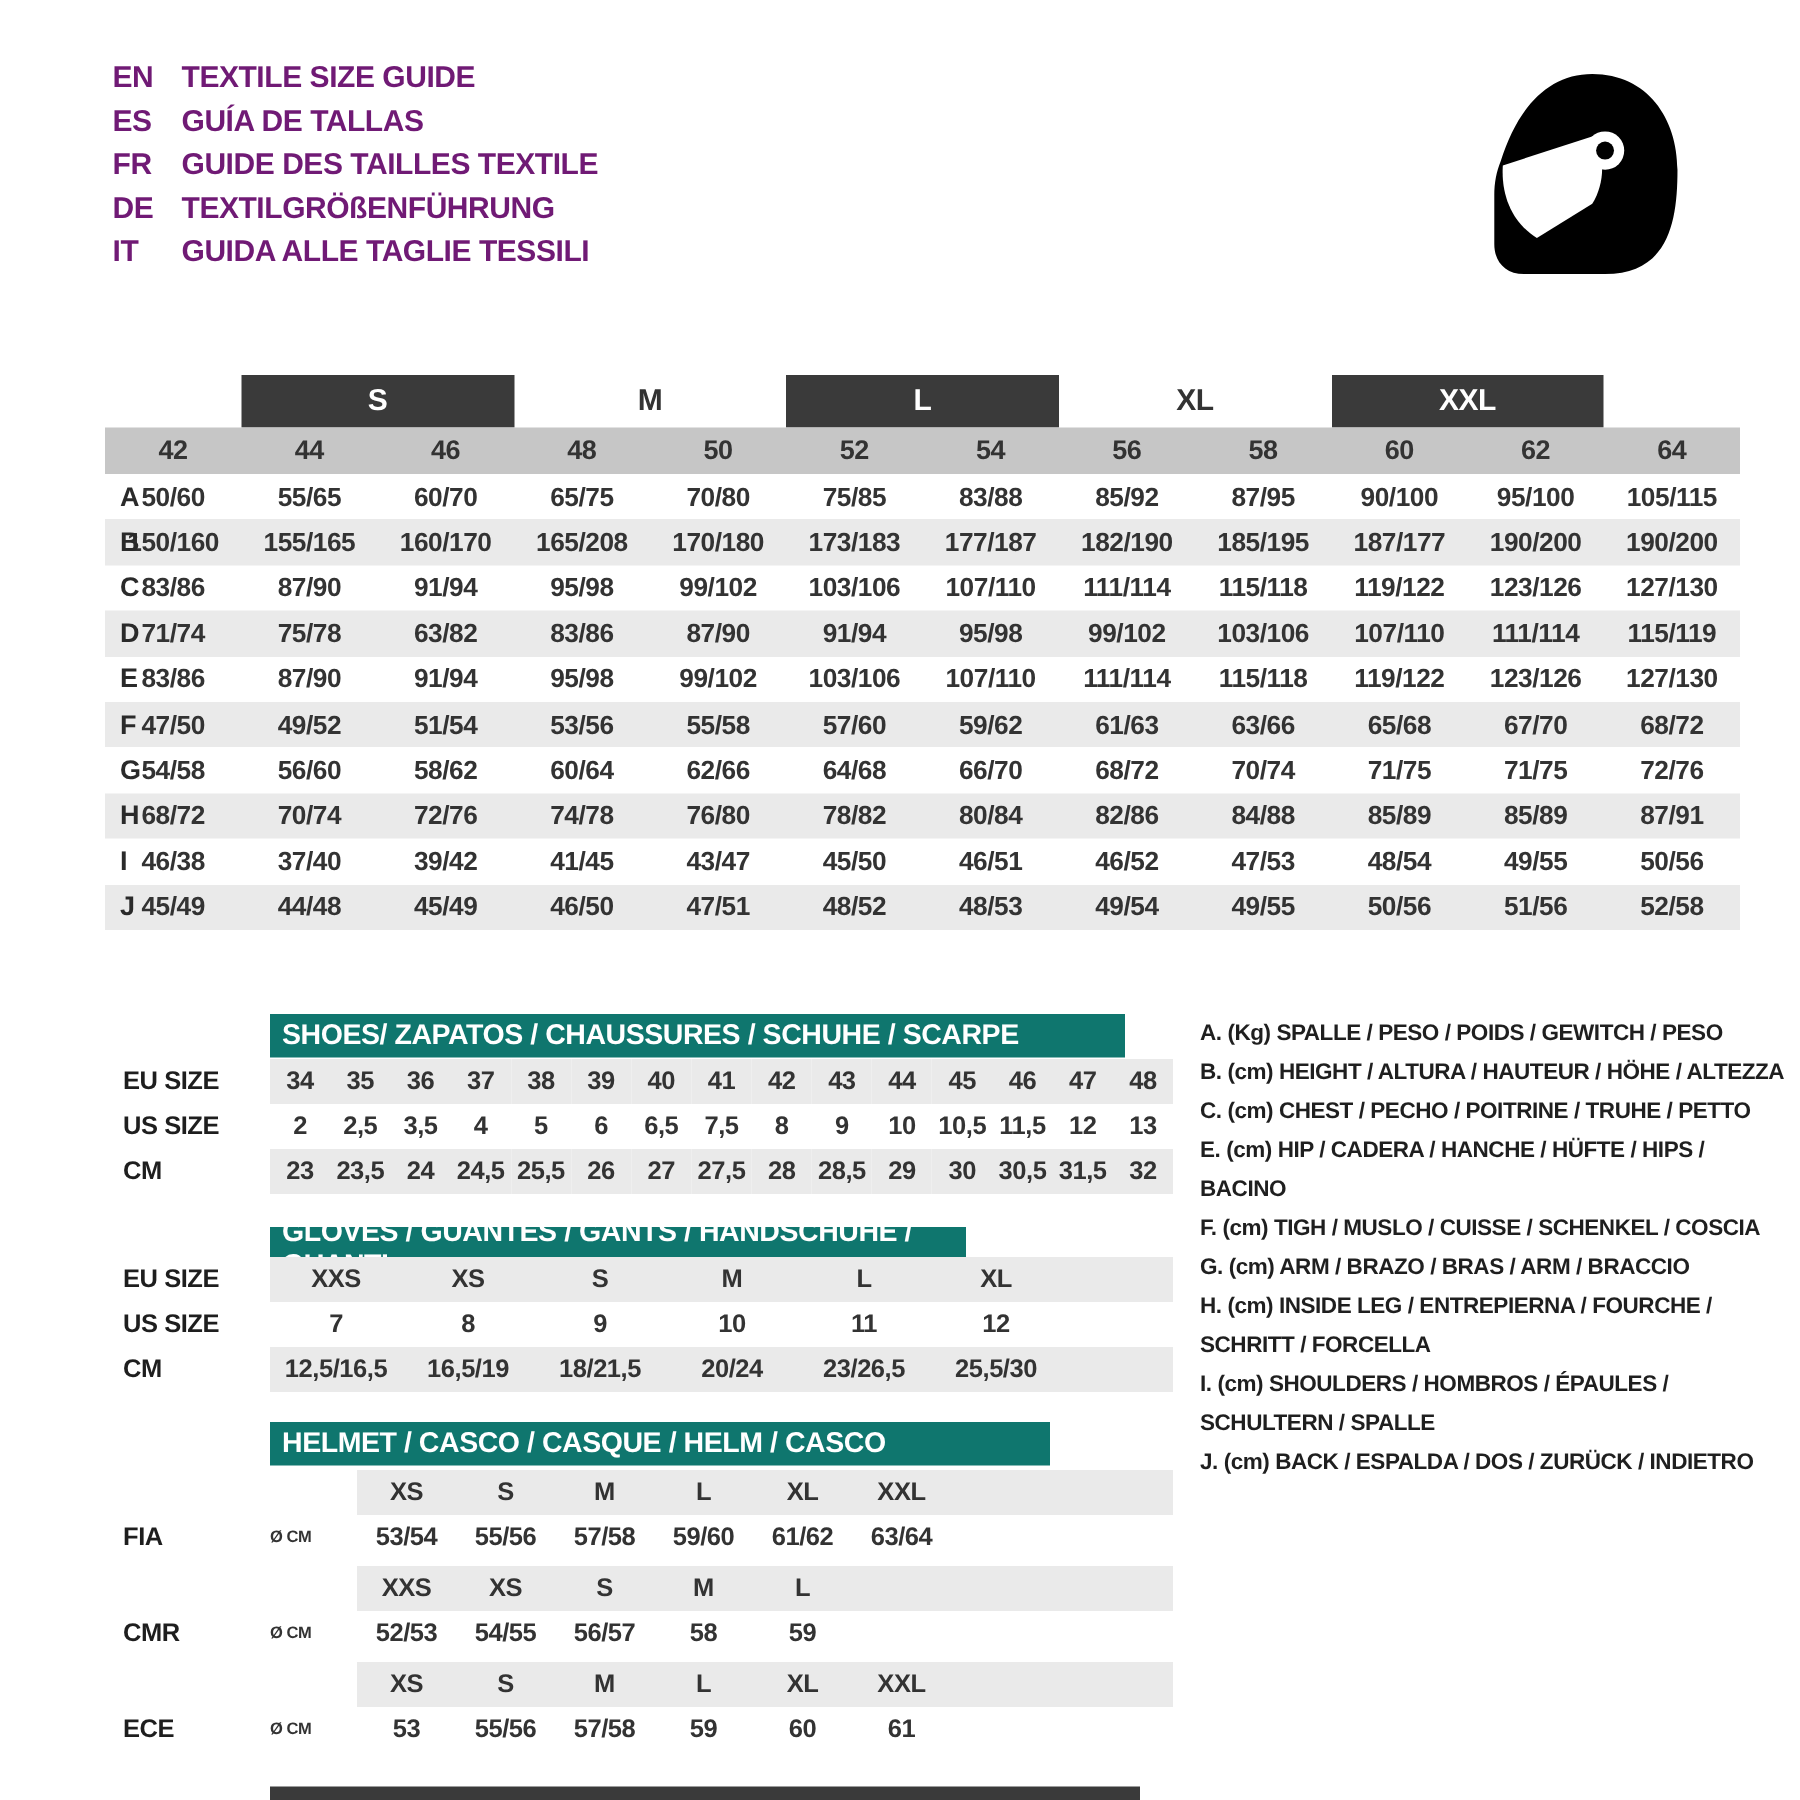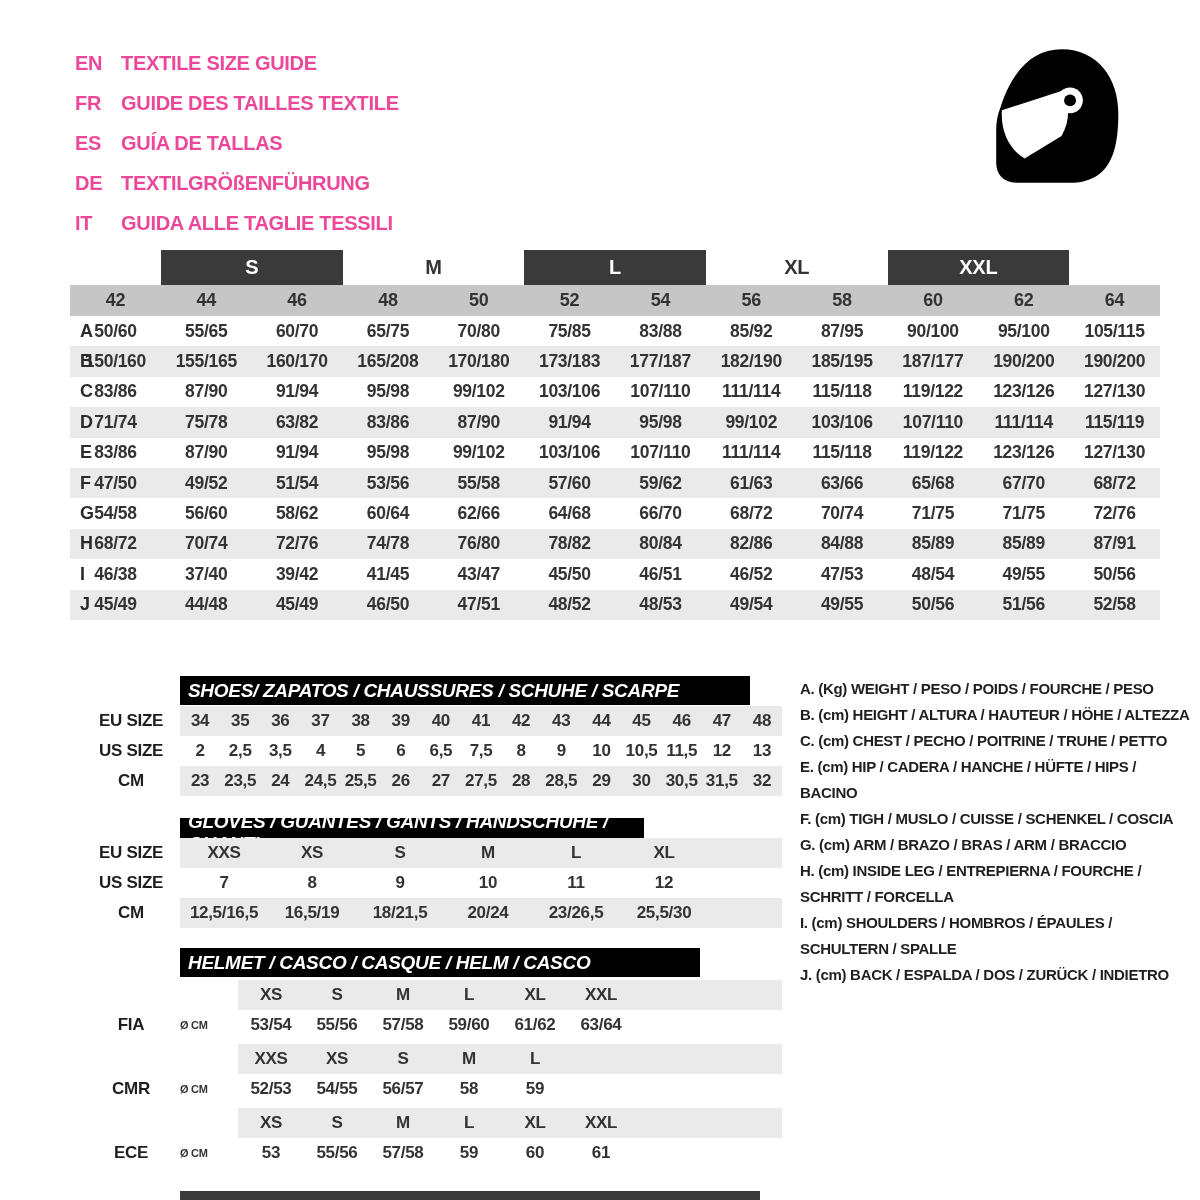--- a/index.html
+++ b/index.html
@@ -5,21 +5,21 @@
   html,body{margin:0;padding:0;}
   body{
     width:1200px;height:1200px;position:relative;background:#ffffff;
     font-family:"Liberation Sans",sans-serif;color:#2d2d2d;
     letter-spacing:-0.3px;overflow:hidden;
   }
   .abs{position:absolute;}
 
   
   #languages{left:75px;top:38px;}
-  .lang-row{display:flex;height:29px;align-items:center;font-weight:bold;font-size:20px;color:#ec4899;margin-top:11px;}
+  .lang-row{display:flex;height:29px;align-items:center;font-weight:bold;font-size:20px;color:#701a75;}
   .lang-code{width:46px;}
   .lang-label{white-space:nowrap;}
 
   
   #helmet-logo{left:982px;top:40px;width:142px;height:152px;}
 
   
   #size-groups{left:70px;top:250px;width:1090px;height:35px;display:grid;grid-template-columns:repeat(12,1fr);}
   .size-box{background:#3a3a3a;color:#ffffff;display:flex;align-items:center;justify-content:center;font-weight:bold;font-size:20px;}
   .size-text{color:#333333;display:flex;align-items:center;justify-content:center;font-weight:bold;font-size:20px;}
@@ -27,33 +27,33 @@
   .strip-cell{display:flex;align-items:center;justify-content:center;font-weight:bold;font-size:18px;color:#333333;}
 
   
   #main-table{left:70px;top:316px;width:1090px;}
   .trow{height:30.4px;position:relative;display:grid;grid-template-columns:repeat(12,1fr);align-items:center;}
   .trow.striped{background:#eaeaea;}
   .trow .letter{position:absolute;left:10px;font-weight:bold;font-size:18px;color:#2a2a2a;}
   .tcell{text-align:center;font-weight:bold;font-size:17.5px;color:#333333;white-space:nowrap;}
 
   
-  .bar{background:#000000;color:#ffffff;font-weight:bold;font-size:19px;display:flex;align-items:center;padding-left:8px;box-sizing:border-box;font-style:italic;}
+  .bar{background:#0f766e;color:#ffffff;font-weight:bold;font-size:19px;display:flex;align-items:center;padding-left:8px;box-sizing:border-box;}
   #shoes-bar{left:180px;top:676px;width:570px;height:29px;}
   #shoes-rows{left:70px;top:706px;width:712px;}
   #gloves-bar{left:180px;top:818px;width:464px;height:29px;}
   #gloves-rows{left:70px;top:838px;width:712px;}
   #helmet-bar{left:180px;top:948px;width:520px;height:29px;}
   #helmet-rows{left:70px;top:980px;width:712px;}
 
   .srow{height:30px;display:grid;align-items:center;}
   .shoes-cols{grid-template-columns:110px repeat(15,1fr);}
   .gloves-cols{grid-template-columns:110px repeat(6,88px) 1fr;}
   .helmet-cols{grid-template-columns:110px 58px repeat(6,66px) 1fr;}
-  .row-label{font-weight:bold;font-size:17px;color:#1e1e1e;padding-left:12px;white-space:nowrap;text-align:center;}
+  .row-label{font-weight:bold;font-size:17px;color:#1e1e1e;padding-left:12px;white-space:nowrap;}
   .unit-cell{font-weight:bold;font-size:11px;color:#333333;white-space:nowrap;}
   .scell{text-align:center;font-weight:bold;font-size:17px;color:#333333;white-space:nowrap;}
   .scell.striped,.filler.striped,.unit-cell.striped{background:#eaeaea;}
   .scell.striped{line-height:30px;height:30px;text-align:center;}
   .filler{height:30px;}
   .gap4{height:4px;}
 
   
   #legend{left:800px;top:676px;width:392px;}
   .legend-item{font-weight:bold;font-size:15px;line-height:26px;color:#1f1f1f;}
@@ -62,26 +62,26 @@
 </style>
 </head>
 <body>
 
 <div id="languages" class="abs">
     <div class="lang-row">
       <span class="lang-code">EN</span>
       <span class="lang-label">TEXTILE SIZE GUIDE</span>
     </div>
     <div class="lang-row">
+      <span class="lang-code">ES</span>
+      <span class="lang-label">GUÍA DE TALLAS</span>
+    </div>
+    <div class="lang-row">
       <span class="lang-code">FR</span>
       <span class="lang-label">GUIDE DES TAILLES TEXTILE</span>
-    </div>
-    <div class="lang-row">
-      <span class="lang-code">ES</span>
-      <span class="lang-label">GUÍA DE TALLAS</span>
     </div>
     <div class="lang-row">
       <span class="lang-code">DE</span>
       <span class="lang-label">TEXTILGRÖßENFÜHRUNG</span>
     </div>
     <div class="lang-row">
       <span class="lang-code">IT</span>
       <span class="lang-label">GUIDA ALLE TAGLIE TESSILI</span>
     </div>
   </div>
@@ -428,21 +428,21 @@
       <div class="scell">57/58</div>
       <div class="scell">59</div>
       <div class="scell">60</div>
       <div class="scell">61</div>
       <div class="filler"></div>
     </div>
     <div class="gap4"></div>
   </div>
 
 <div id="legend" class="abs">
-    <div class="legend-item">A. (Kg) WEIGHT / PESO / POIDS / FOURCHE / PESO</div>
+    <div class="legend-item">A. (Kg) SPALLE / PESO / POIDS / GEWITCH / PESO</div>
     <div class="legend-item">B. (cm) HEIGHT / ALTURA / HAUTEUR / HÖHE / ALTEZZA</div>
     <div class="legend-item">C. (cm) CHEST / PECHO / POITRINE / TRUHE / PETTO</div>
     <div class="legend-item">E. (cm) HIP / CADERA / HANCHE / HÜFTE / HIPS / BACINO</div>
     <div class="legend-item">F. (cm) TIGH / MUSLO / CUISSE / SCHENKEL / COSCIA</div>
     <div class="legend-item">G. (cm) ARM / BRAZO / BRAS / ARM / BRACCIO</div>
     <div class="legend-item">H. (cm) INSIDE LEG / ENTREPIERNA / FOURCHE / SCHRITT / FORCELLA</div>
     <div class="legend-item">I. (cm) SHOULDERS / HOMBROS / ÉPAULES / SCHULTERN / SPALLE</div>
     <div class="legend-item">J. (cm) BACK / ESPALDA / DOS / ZURÜCK / INDIETRO</div>
   </div>
 

